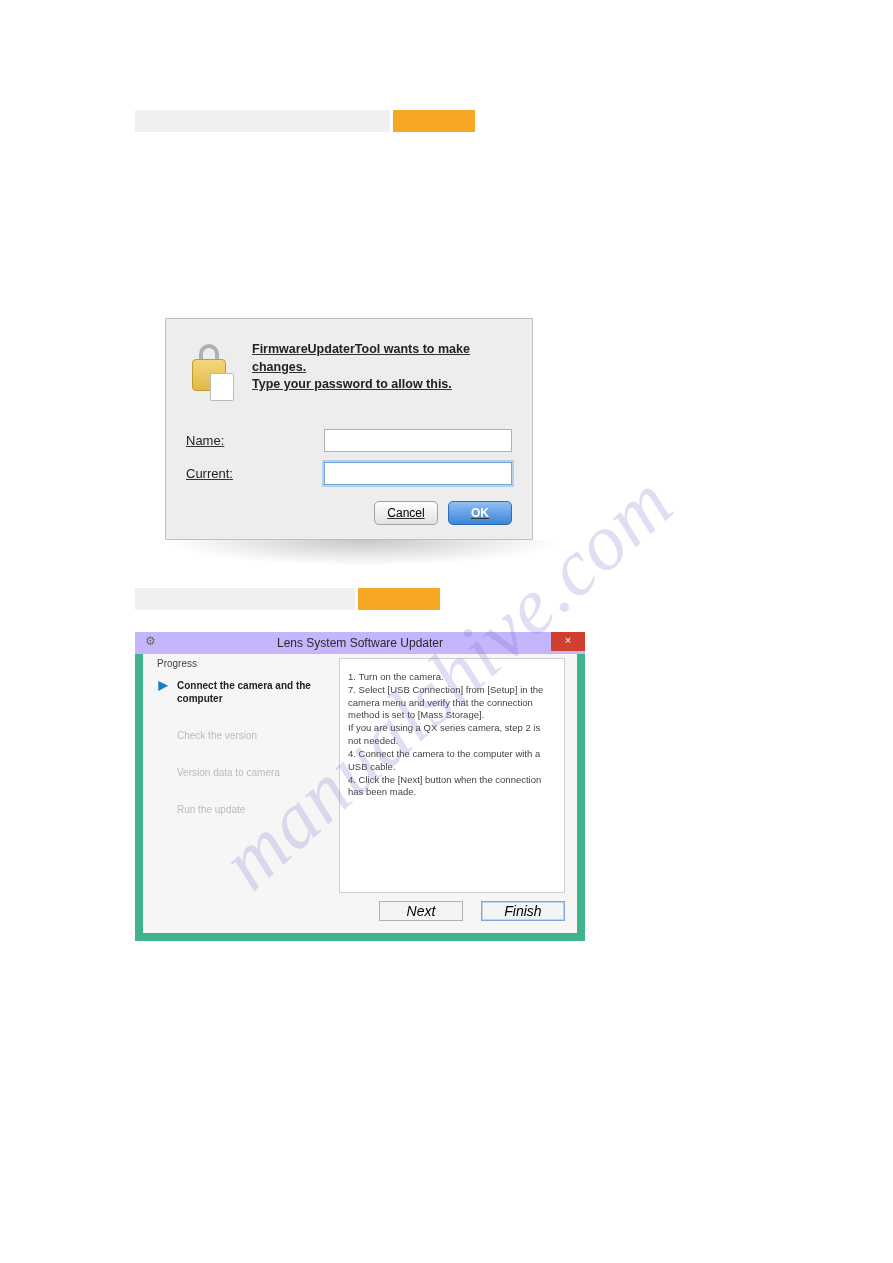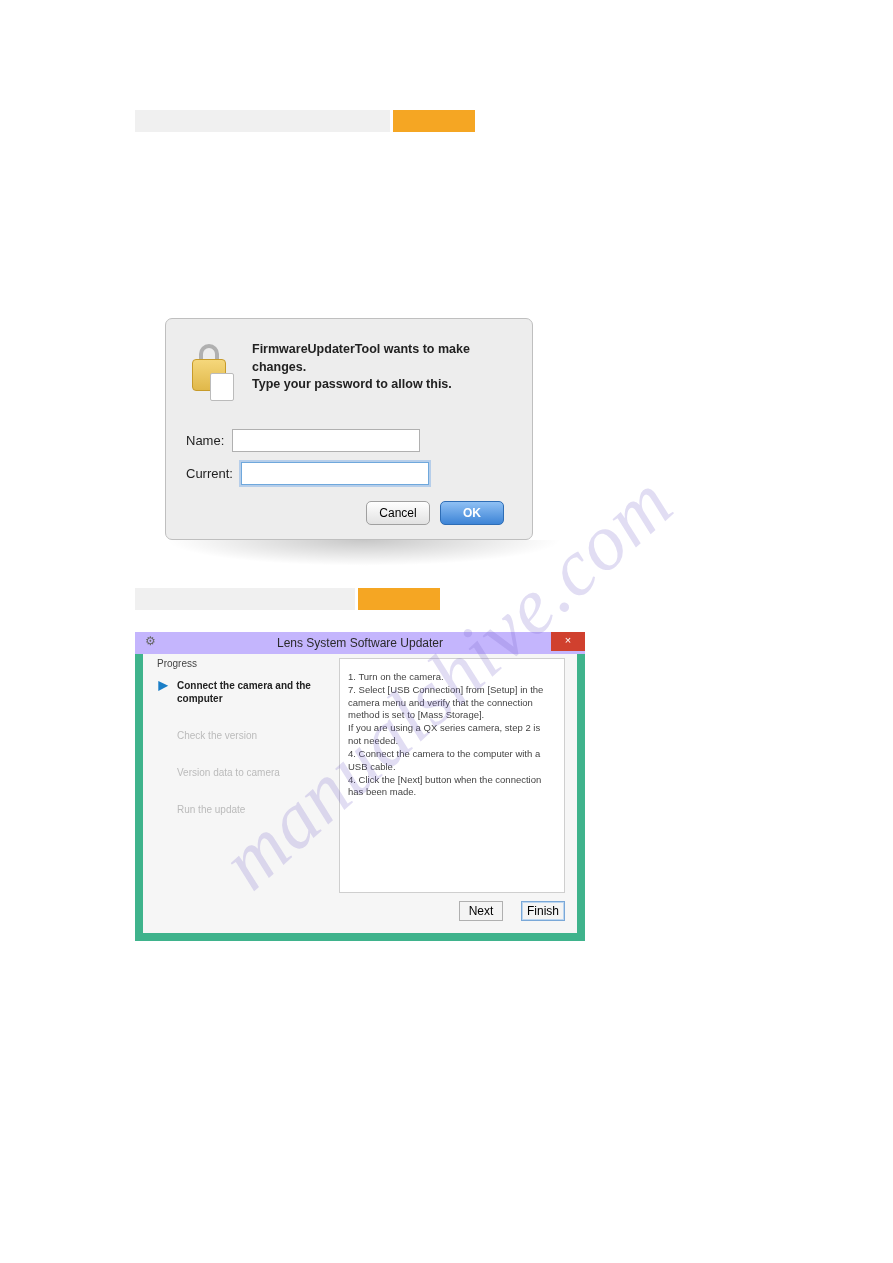--- a/index.html
+++ b/index.html
@@ -19,32 +19,33 @@
   .m1 { width: 255px; height: 22px; margin-bottom: 186px; }
   .m2 { width: 82px; height: 22px; margin-bottom: 30px; }
   .m3 { width: 220px; height: 22px; margin: 30px 0 22px 0; }
   .m4 { width: 82px; height: 22px; margin-bottom: 15px; }
 
   
   .dlg1-wrap { position: relative; width: 398px; margin: 0 auto 18px 30px; }
   .dlg1 {
     width: 368px;
     background: #ededed;
-    border-radius: 7px;
+    border-radius: 1px;
     border: 1px solid #bfbfbf;
-    padding: 22px 28px 14px 20px;
+    padding: 22px 20px 14px 20px;
     position: relative;
+    text-decoration: underline;
   }
   .dlg1-top { display: flex; gap: 14px; margin-bottom: 30px; }
   .lock-icon { width: 52px; height: 58px; position: relative; flex-shrink: 0; }
   .lock-body { position: absolute; left: 6px; top: 18px; width: 34px; height: 32px; background: linear-gradient(#f5d77b,#e0b84a); border-radius: 4px; border: 1px solid #c79b2a; }
   .lock-shackle { position: absolute; left: 13px; top: 3px; width: 20px; height: 24px; border: 4px solid #b0b0b0; border-bottom: none; border-radius: 10px 10px 0 0; }
   .lock-page { position: absolute; left: 24px; top: 32px; width: 24px; height: 28px; background: #fff; border: 1px solid #bbb; border-radius: 2px; }
   .dlg1-msg { font-size: 12.5px; font-weight: bold; line-height: 1.4; color: #222; }
-  .formrow { display: flex; align-items: center; justify-content: flex-start; margin-bottom: 10px; }
+  .formrow { display: flex; align-items: center; justify-content: space-between; margin-bottom: 10px; }
   .formrow label { font-size: 13px; color: #222; margin-right: 8px; }
   .formrow input {
     width: 188px; height: 23px;
     border: 1px solid #b0b0b0;
     background: #fff;
     font-size: 12px;
     padding: 0 4px;
   }
   .dlg1-btns { display: flex; justify-content: flex-end; gap: 10px; margin-top: 16px; }
   .mac-btn {
@@ -108,25 +109,26 @@
     flex: 1;
     border: 1px solid #cfcfcf;
     background: #fff;
     padding: 6px 8px;
     font-size: 9.5px;
     line-height: 1.35;
     color: #444;
   }
   .dlg2-btns { display: flex; justify-content: flex-end; gap: 18px; margin-top: 8px; }
   .win-btn {
-    width: 44px; height: 20px;
+    width: 84px; height: 20px;
     border: 1px solid #b0b0b0;
     background: #f4f4f4;
-    font-size: 12px;
+    font-size: 14px;
     cursor: pointer;
+    font-style: italic;
   }
   .win-btn.focus { border: 1px solid #7aa8d8; box-shadow: 0 0 0 1px #bcd6f0 inset; }
 
   
   .watermark {
     position: absolute;
     left: 50%; top: 54%;
     transform: translate(-50%,-50%) rotate(-42deg);
     font-size: 80px;
     color: rgba(120,100,200,.22);

